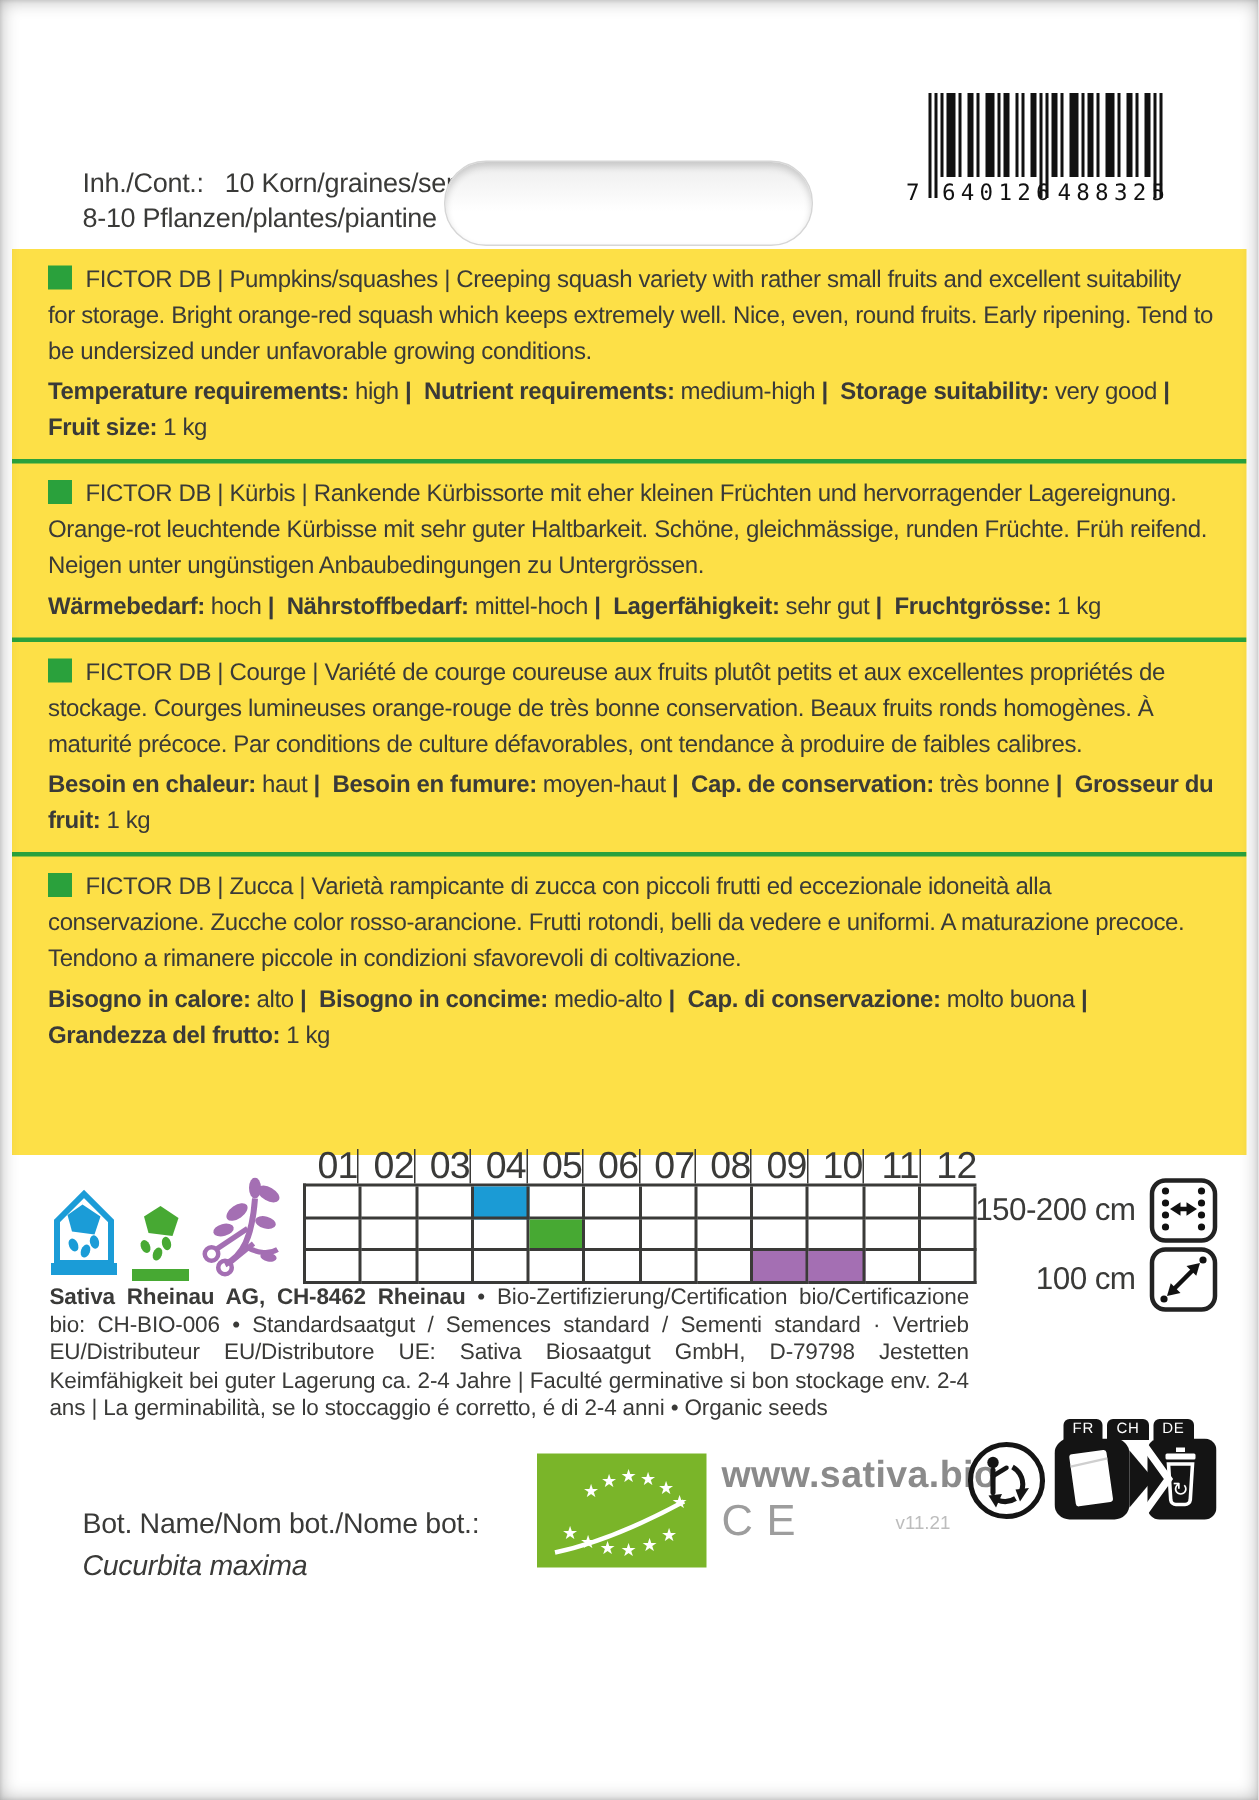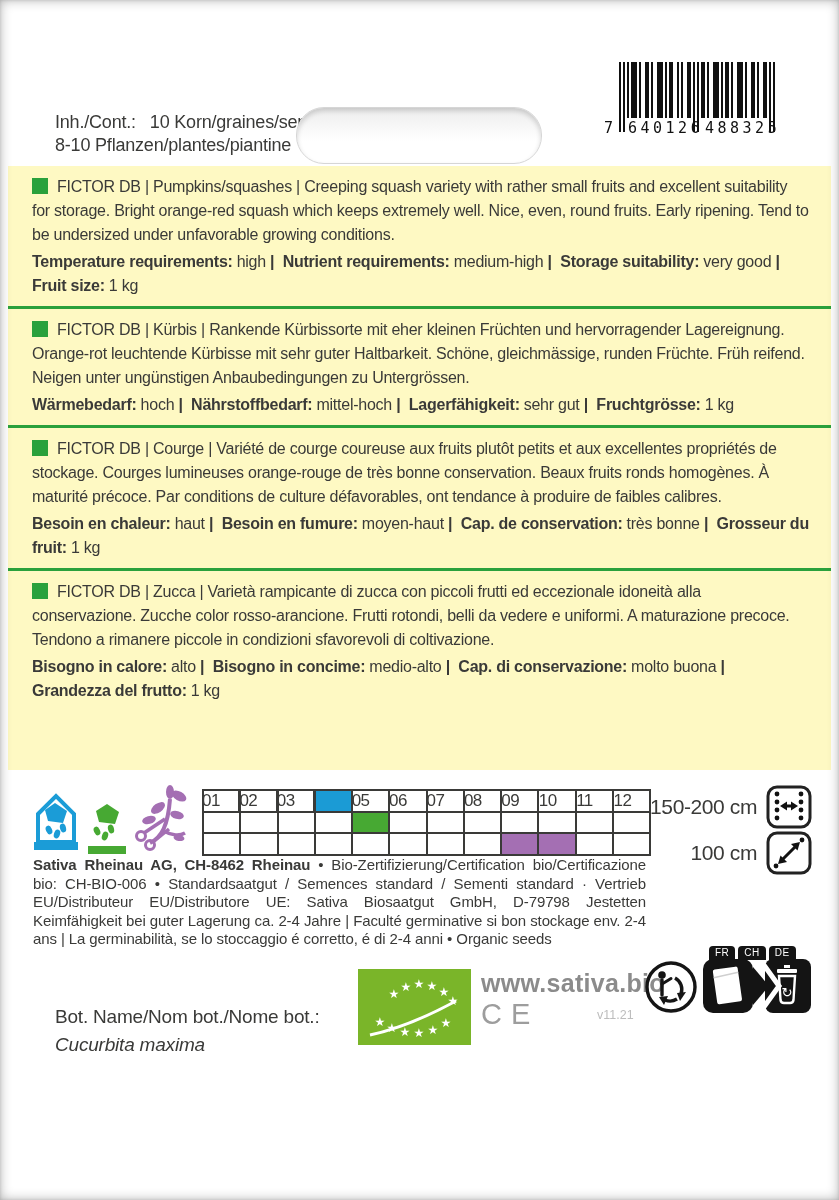--- a/index.html
+++ b/index.html
@@ -20,39 +20,39 @@
   
   .barcode{position:absolute;left:604px;top:62px;width:180px;height:94px;}
   .barcode svg{position:absolute;left:14px;top:0;}
   .barcode .digits span{position:absolute;top:57px;font-family:"DejaVu Sans Mono",monospace;
                         font-size:15px;color:#111;letter-spacing:3.5px;}
   .d-prefix{left:0;}
   .d-g1{left:24px;text-align:center;}
   .d-g2{left:101px;}
 
   
-  .panel{position:absolute;left:8px;top:166px;width:823px;height:604px;background:#fef9c3;overflow:hidden;}
+  .panel{position:absolute;left:8px;top:166px;width:823px;height:604px;background:#fde047;overflow:hidden;}
   .block{padding:9px 22px 8px 24px;font-size:16px;line-height:24px;letter-spacing:-0.25px;}
   .block p{margin:0;}
   .bullet{display:inline-block;width:16px;height:16px;background:#2aa13c;margin-right:9px;vertical-align:-2px;}
   .specs{margin-top:3px !important;}
   .specs b{font-weight:bold;margin-right:4px;}
   .sp{font-weight:bold;white-space:pre;}
   .rule{height:3px;background:#2aa13c;}
 
   
   .cal-icon{position:absolute;}
   #icon-house{left:34px;top:792px;}
   #icon-sow{left:88px;top:802px;}
   #icon-harvest{left:134px;top:785px;}
 
   
   .calendar{position:absolute;left:202px;top:766px;width:449px;z-index:5;}
   .cal-header{display:grid;grid-template-columns:repeat(12,1fr);height:23px;}
-  .cal-h{font-size:17px;text-align:left;line-height:22px;border-right:1.6px solid #3a3a38;letter-spacing:-0.5px;margin-top:24px;}
+  .cal-h{font-size:25px;text-align:right;line-height:22px;border-right:1.6px solid #3a3a38;letter-spacing:-0.5px;}
   .cal-h:last-child{border-right:none;}
   .cal-grid{display:grid;grid-template-columns:repeat(12,1fr);grid-auto-rows:21.5px;
             border-top:2px solid #3a3a38;border-left:2px solid #3a3a38;background:#fff;}
   .cal-c{border-right:2px solid #3a3a38;border-bottom:2px solid #3a3a38;}
 
   
   .sp-row{position:absolute;right:27px;display:flex;align-items:center;gap:9px;}
   #sp-row-1{top:785px;}
   #sp-row-2{top:831px;}
   #sp-row-3{top:878px;}

